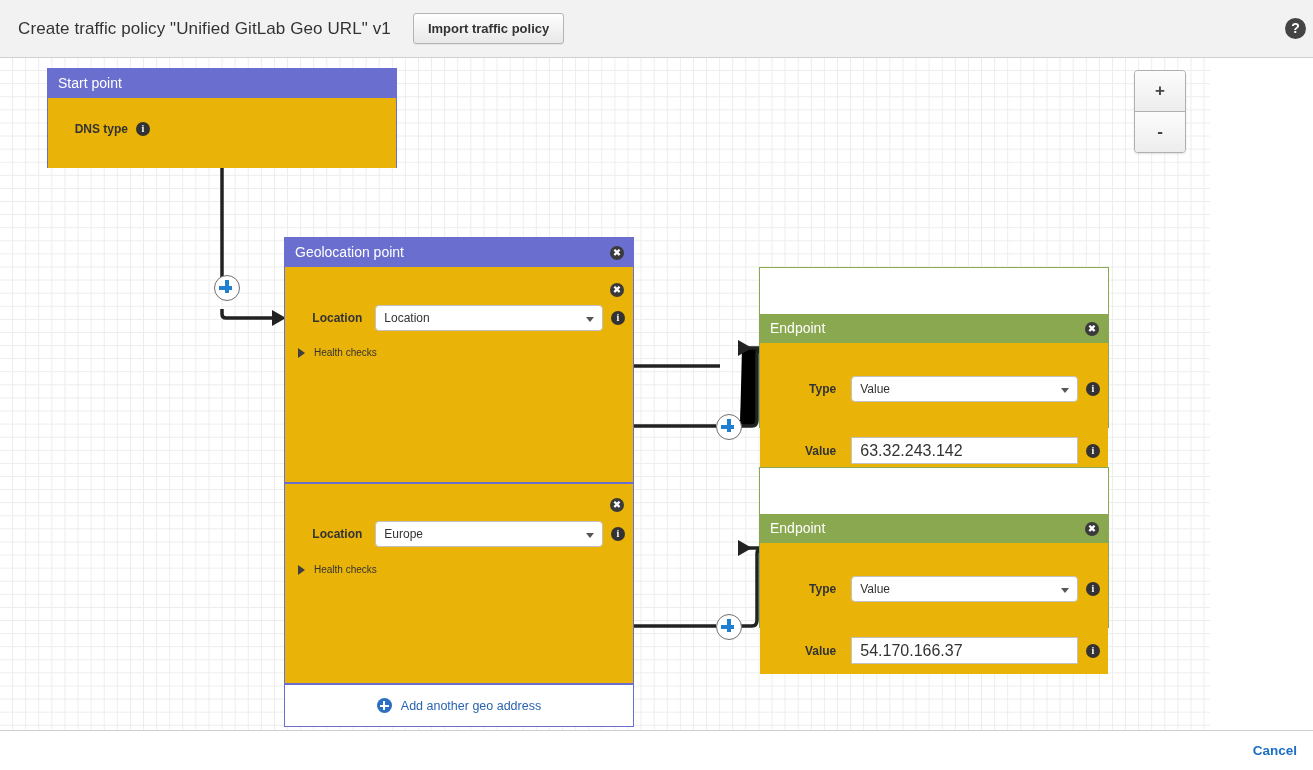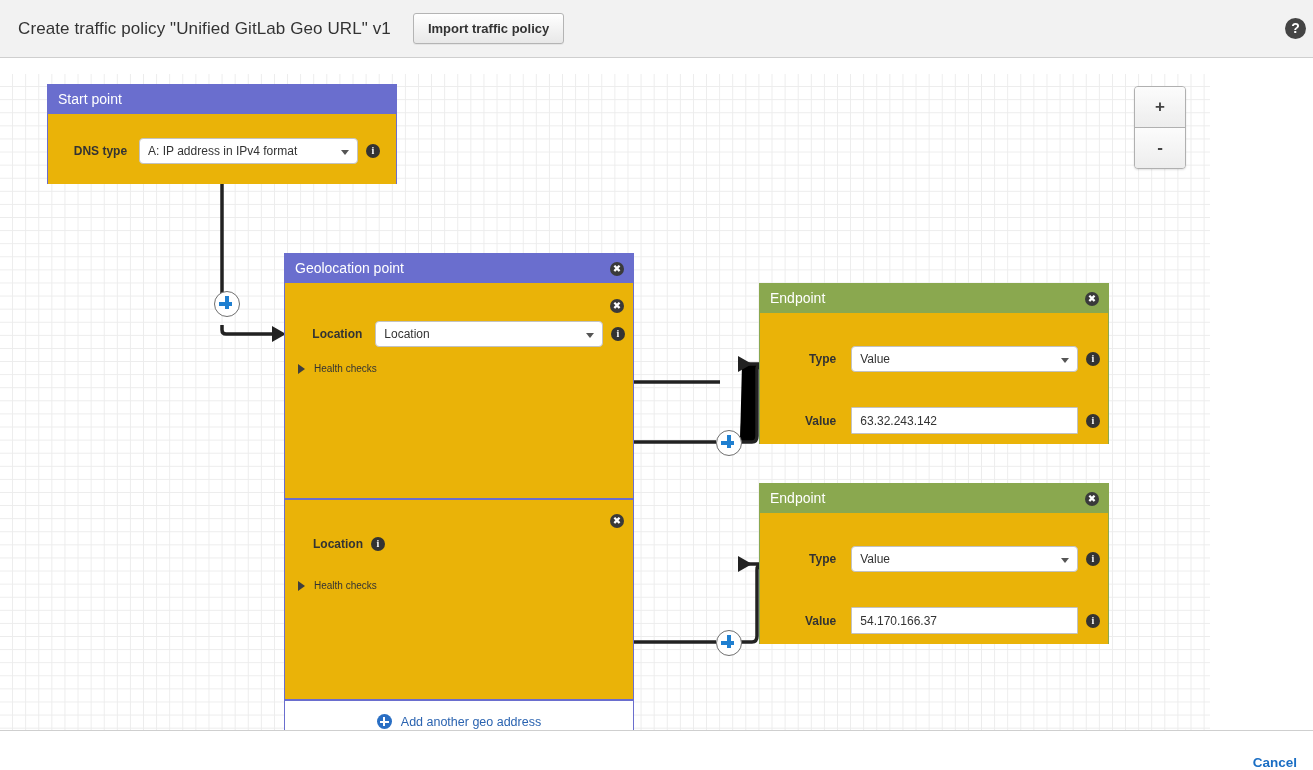--- a/index.html
+++ b/index.html
@@ -33,42 +33,42 @@
   }
   .help-icon{
     position:absolute;right:7px;top:18px;width:21px;height:21px;
     border-radius:50%;background:#444;color:#fff;
     font-size:14px;font-weight:bold;line-height:21px;text-align:center;
     cursor:pointer;
   }
 
   
   .canvas{
-    position:absolute;left:0;top:74px;width:1210px;height:672px;
+    position:absolute;left:0;top:58px;width:1210px;height:672px;
     overflow:hidden;background:#fff;
     background-image:
       linear-gradient(to right, #ececec 1px, transparent 1px),
       linear-gradient(to bottom, #ececec 1px, transparent 1px);
     background-size:13.1px 13.1px;
     background-position:-1px -1px;
   }
   .svg-layer{position:absolute;left:0;top:0;width:1313px;height:672px;}
 
   
   .card{
     position:absolute;background:#fff;
     box-sizing:border-box;
   }
   .card-header{
     height:29px;line-height:29px;
     padding:0 10px;color:#fff;font-size:14px;
     position:relative;box-sizing:border-box;
   }
   .card-header.purple{background:#6a6ece;}
-  .card-header.green{background:#8aa84f;}
+  .card-header.green{background:#8aa84f;margin-top:46px;}
   .card-body{background:#eab308;position:relative;box-sizing:border-box;}
 
   .purple-card{border:1px solid #6a6ece;}
   .green-card{border:1px solid #8aa84f;}
 
   
   .row{display:flex;align-items:center;}
   .lbl{
     font-size:12px;font-weight:bold;color:#333;text-align:right;
     white-space:nowrap;
@@ -81,21 +81,21 @@
     cursor:pointer;overflow:hidden;white-space:nowrap;
   }
   .select .caret{
     position:absolute;right:8px;top:11px;
     width:0;height:0;border-left:4px solid transparent;
     border-right:4px solid transparent;border-top:5px solid #555;
   }
   .textinput{
     box-sizing:border-box;border:1px solid #c2c2c2;background:#fff;
     height:27px;line-height:25px;padding:0 8px;
-    font-size:12px;color:#333;font-family:"Liberation Sans", sans-serif;
+    font-size:16px;color:#333;font-family:"Liberation Sans", sans-serif;
     border-radius:1px;
   }
   .info{
     width:14px;height:14px;border-radius:50%;background:#333;
     color:#fff;font-size:10px;font-weight:bold;line-height:14px;
     text-align:center;font-family:"Liberation Serif", serif;
     cursor:pointer;flex:none;
   }
   .close{
     width:14px;height:14px;border-radius:50%;background:#3a3a3a;
@@ -148,21 +148,21 @@
     background:linear-gradient(to bottom,#fcfcfc 0%,#ededed 100%);
   }
   .zoomctl .zb-in{border-bottom:1px solid #b0b0b0;}
 
   
   .footer{
     position:absolute;left:0;top:730px;width:1313px;height:40px;
     background:#fff;border-top:1px solid #cfcfcf;box-sizing:border-box;
   }
   .footer-inner{
-    display:flex;align-items:flex-end;justify-content:flex-end;
+    display:flex;align-items:center;justify-content:flex-end;
     height:100%;padding-right:16px;gap:10px;
   }
   .cancel-link{
     font-size:13.5px;font-weight:bold;color:#1a6ec4;cursor:pointer;
   }
   .primary-btn{
     font-family:"Liberation Sans", sans-serif;
     font-size:13.5px;font-weight:bold;color:#fff;
     background:linear-gradient(to bottom,#3c93e0 0%,#1e70c8 50%,#1565bb 100%);
     border:1px solid #12549c;border-radius:4px;
@@ -212,24 +212,20 @@
       <polygon points="738,482 752,490 738,498" fill="#222"></polygon>
     </svg>
 
     <div class="card purple-card" style="left:47px;top:10px;width:350px;height:100px;">
       <div class="card-header purple">
         <span>Start point</span>
       </div>
       <div class="card-body" style="height:70px;">
         <div class="row" style="position:absolute;left:22px;top:24px;width:310px;">
           <div class="lbl" style="width:58px;">DNS type</div>
-          <div class="select" style="margin-left:12px;width:222px;">
-            <span>A: IP address in IPv4 format</span>
-            <span class="caret"></span>
-          </div>
           <div class="info" style="margin-left:8px;">i</div>
         </div>
       </div>
     </div>
 
     <div class="plus-node" style="left:214px;top:217px;"></div>
 
     <div class="card purple-card" style="left:284px;top:179px;width:350px;">
       <div class="card-header purple">
         <span>Geolocation point</span>
@@ -251,20 +247,24 @@
           <span class="hc-label">Health checks</span>
         </div>
       </div>
 
       <div class="geo-divider"></div>
 
       <div class="card-body" style="height:199px;position:relative;">
         <span class="close" style="position:absolute;right:9px;top:14px;">✖</span>
         <div class="row" style="position:absolute;left:22px;top:37px;width:318px;">
           <div class="lbl" style="width:56px;">Location</div>
+          <div class="select" style="margin-left:13px;width:230px;">
+            <span>Europe</span>
+            <span class="caret"></span>
+          </div>
           <div class="info" style="margin-left:8px;">i</div>
         </div>
         <div class="hc" style="position:absolute;left:13px;top:80px;">
           <span class="tri"></span>
           <span class="hc-label">Health checks</span>
         </div>
       </div>
 
       <div class="geo-footer">
         <span class="plus-sm"></span>

